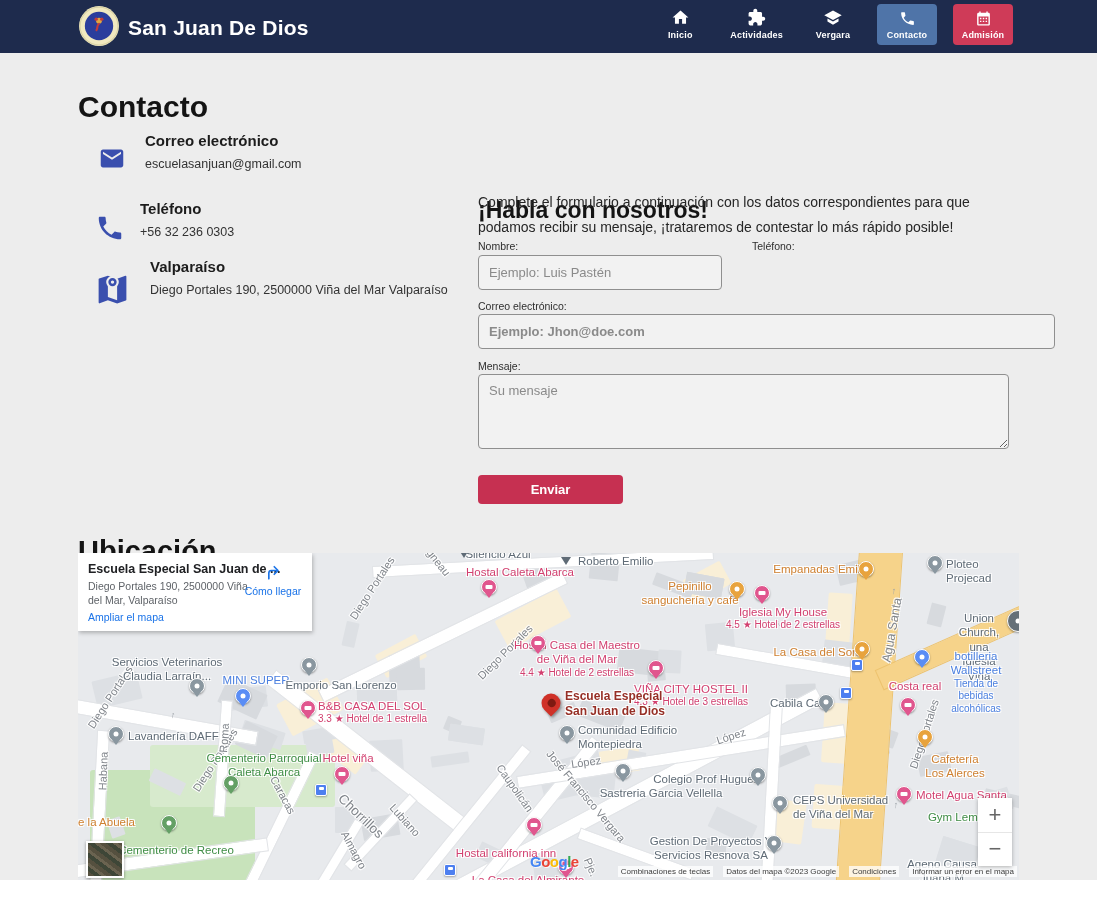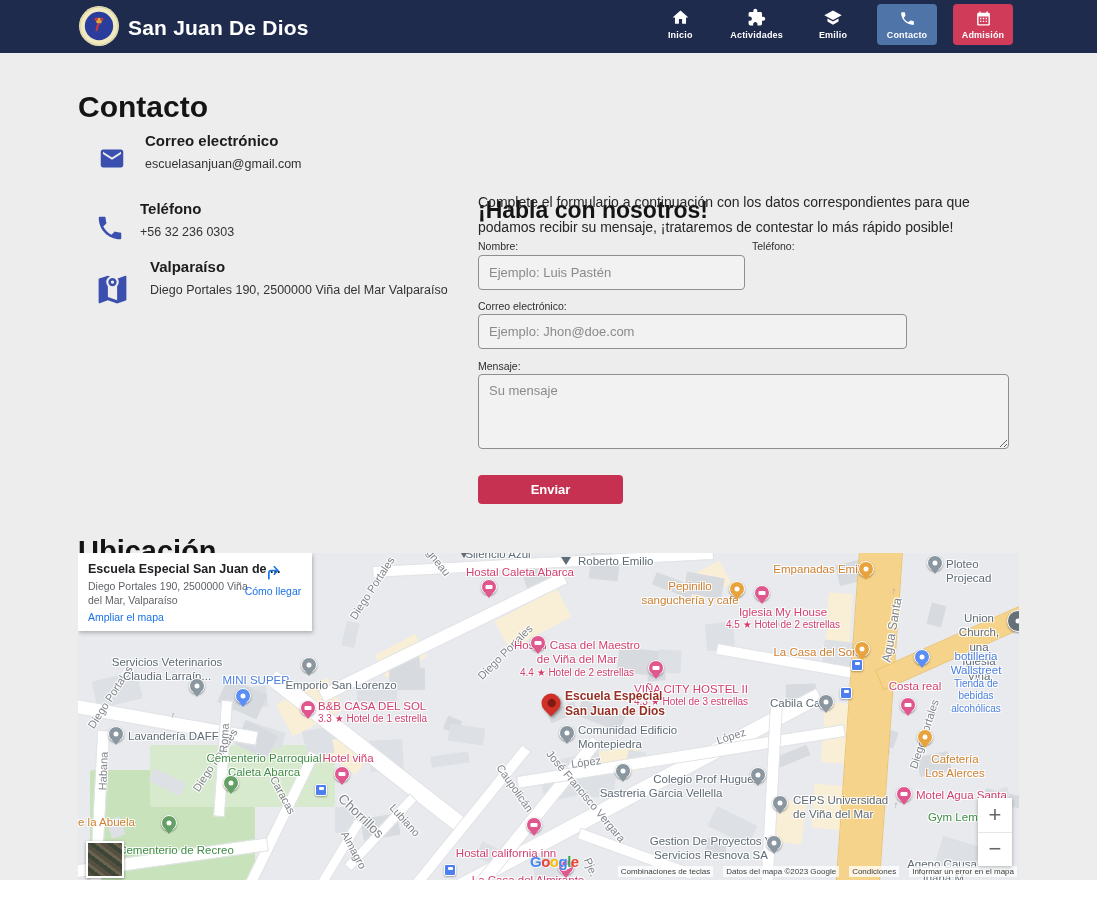--- a/index.html
+++ b/index.html
@@ -136,21 +136,21 @@
             </svg>
           </span>
         <span class="nav-label">Actividades</span>
       </a>
       <a class="nav-item">
         <span>
             <svg width="20" height="19" viewBox="0 0 24 24" fill="#fff">
               <path d="M5 13.18v4L12 21l7-3.82v-4L12 17l-7-3.82zM12 3 1 9l11 6 11-6-11-6z"></path>
             </svg>
           </span>
-        <span class="nav-label">Emilio</span>
+        <span class="nav-label">Vergara</span>
       </a>
       <a class="nav-item nav-btn nav-blue">
         <span>
             <svg width="17" height="17" viewBox="0 0 24 24" fill="#fff">
               <path d="M6.62 10.79c1.44 2.83 3.76 5.14 6.59 6.59l2.2-2.2c.27-.27.67-.36 1.02-.24 1.12.37 2.33.57 3.57.57.55 0 1 .45 1 1V20c0 .55-.45 1-1 1-9.39 0-17-7.61-17-17 0-.55.45-1 1-1h3.5c.55 0 1 .45 1 1 0 1.25.2 2.45.57 3.57.11.35.03.74-.25 1.02l-2.2 2.2z"></path>
             </svg>
           </span>
         <span class="nav-label">Contacto</span>
       </a>
       <a class="nav-item nav-btn nav-red">
@@ -195,26 +195,26 @@
       </svg>
     </span>
     <span class="ci-label" style="left:57px;">Valparaíso</span>
     <span class="ci-value" style="left:57px;">Diego Portales 190, 2500000 Viña del Mar Valparaíso</span>
   </div>
 
   <h2 class="form-title">¡Habla con nosotros!</h2>
   <p class="form-desc">Complete el formulario a continuación con los datos correspondientes para que podamos recibir su mensaje, ¡trataremos de contestar lo más rápido posible!</p>
 
   <label class="f-label" style="left:478px;top:240px;">Nombre:</label>
-  <input class="f-input" style="left: 478px; top: 255px; width: 267px;" placeholder="Ejemplo: Luis Pastén">
+  <input class="f-input" style="left: 478px; top: 255px; width: 244px;" placeholder="Ejemplo: Luis Pastén">
 
   <label class="f-label" style="left:752px;top:240px;">Teléfono:</label>
 
   <label class="f-label" style="left:478px;top:300px;">Correo electrónico:</label>
-  <input class="f-input" style="left: 478px; top: 314px; width: 429px;" placeholder="Ejemplo: Jhon@doe.com">
+  <input class="f-input" style="left: 478px; top: 314px; width: 577px; font-weight: bold;" placeholder="Ejemplo: Jhon@doe.com">
 
   <label class="f-label" style="left:478px;top:360px;">Mensaje:</label>
   <textarea class="f-area" style="left: 478px; top: 374px; width: 531px; height: 75px;" placeholder="Su mensaje"></textarea>
 
   <button class="submit">Enviar</button>
 
   <h2 class="h2">Ubicación</h2>
 
   <div class="map">
     <div class="deco" id="map-deco">

